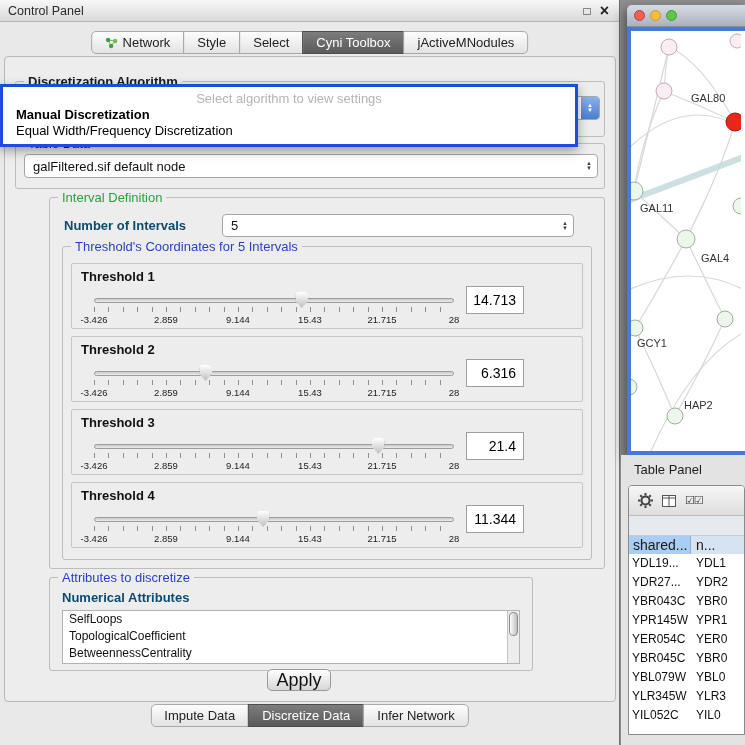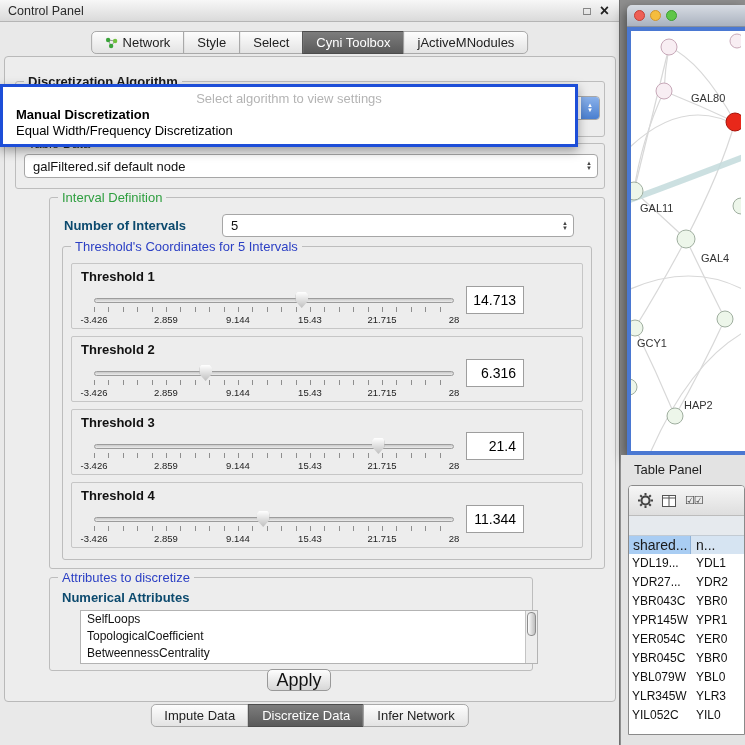--- a/index.html
+++ b/index.html
@@ -260,21 +260,21 @@
               <span class="tick-l" style="left:100%">28</span>
             </div>
             <div class="thr-value">11.344</div>
           </div>
         </div>
       </div>
 
       <div class="group" style="left:44px; top:520px; width:484px; height:94px;">
         <span class="group-label lbl-blue">Attributes to discretize</span>
         <span class="bold-label" style="left:12px; top:12px;">Numerical Attributes</span>
-        <div class="listbox" style="left:12px; top:32px; width:458px; height:54px;margin-left:18px;">
+        <div class="listbox" style="left:12px; top:32px; width:458px; height:54px;">
           <div class="list-item">SelfLoops</div>
           <div class="list-item">TopologicalCoefficient</div>
           <div class="list-item">BetweennessCentrality</div>
           <div class="vscroll">
             <div class="vthumb"></div>
           </div>
         </div>
       </div>
 
       <div class="apply-btn">Apply</div>

